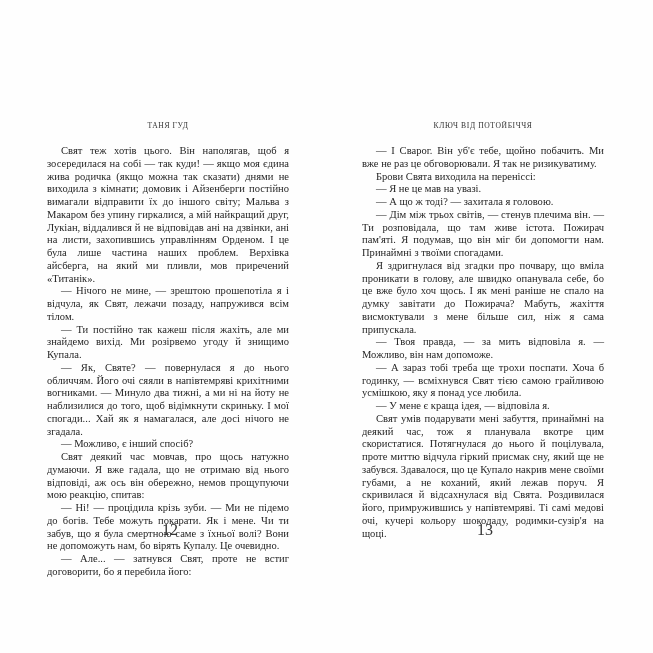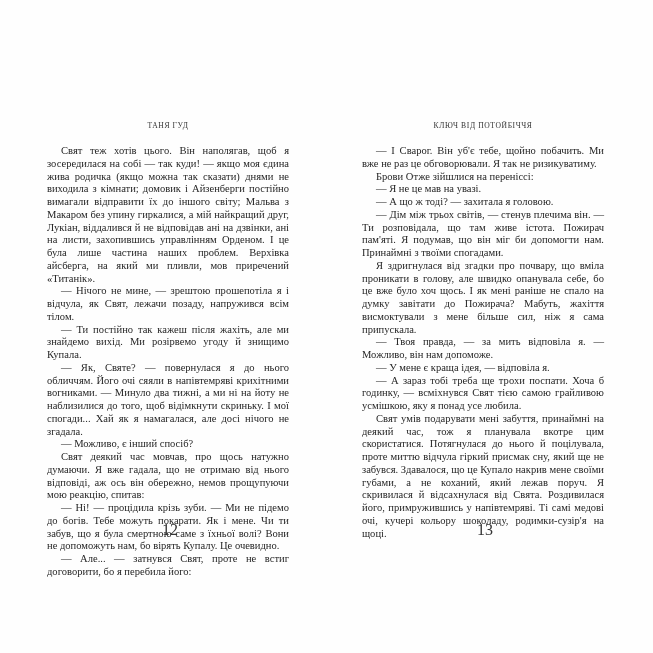--- a/index.html
+++ b/index.html
@@ -86,26 +86,26 @@
       <p>— Ні! — процідила крізь зуби. — Ми не підемо до богів. Тебе можуть покарати. Як і мене. Чи ти забув, що я була смертною саме з їхньої волі? Вони не допоможуть нам, бо вірять Купалу. Це очевидно.</p>
       <p>— Але... — затнувся Свят, проте не встиг договорити, бо я перебила його:</p>
     </div>
     <div class="folio">12</div>
   </div>
 
   <div class="page right">
     <div class="running-head">КЛЮЧ ВІД ПОТОЙБІЧЧЯ</div>
     <div class="body-text">
       <p>— І Сварог. Він уб'є тебе, щойно побачить. Ми вже не раз це обговорювали. Я так не ризикуватиму.</p>
-      <p>Брови Отже зійшлися на переніссі:</p>
+      <p>Брови Свята виходила на переніссі:</p>
       <p>— Я не це мав на увазі.</p>
       <p>— А що ж тоді? — захитала я головою.</p>
       <p>— Дім між трьох світів, — стенув плечима він. — Ти розповідала, що там живе істота. Пожирач пам'яті. Я подумав, що він міг би допомогти нам. Принаймні з твоїми спогадами.</p>
       <p>Я здригнулася від згадки про почвару, що вміла проникати в голову, але швидко опанувала себе, бо це вже було хоч щось. І як мені раніше не спало на думку завітати до Пожирача? Мабуть, жахіття висмоктували з мене більше сил, ніж я сама припускала.</p>
       <p>— Твоя правда, — за мить відповіла я. — Можливо, він нам допоможе.</p>
+      <p>— А зараз тобі треба ще трохи поспати. Хоча б годинку, — всміхнувся Свят тією самою грайливою усмішкою, яку я понад усе любила.</p>
       <p>— У мене є краща ідея, — відповіла я.</p>
-      <p>— А зараз тобі треба ще трохи поспати. Хоча б годинку, — всміхнувся Свят тією самою грайливою усмішкою, яку я понад усе любила.</p>
       <p>Свят умів подарувати мені забуття, принаймні на деякий час, тож я планувала вкотре цим скористатися. Потягнулася до нього й поцілувала, проте миттю відчула гіркий присмак сну, який ще не забувся. Здавалося, що це Купало накрив мене своїми губами, а не коханий, який лежав поруч. Я скривилася й відсахнулася від Свята. Роздивилася його, примружившись у напівтемряві. Ті самі медові очі, кучері кольору шоколаду, родимки-сузір'я на щоці.</p>
     </div>
     <div class="folio">13</div>
   </div>
 
 </div>
 
 </body></html>

